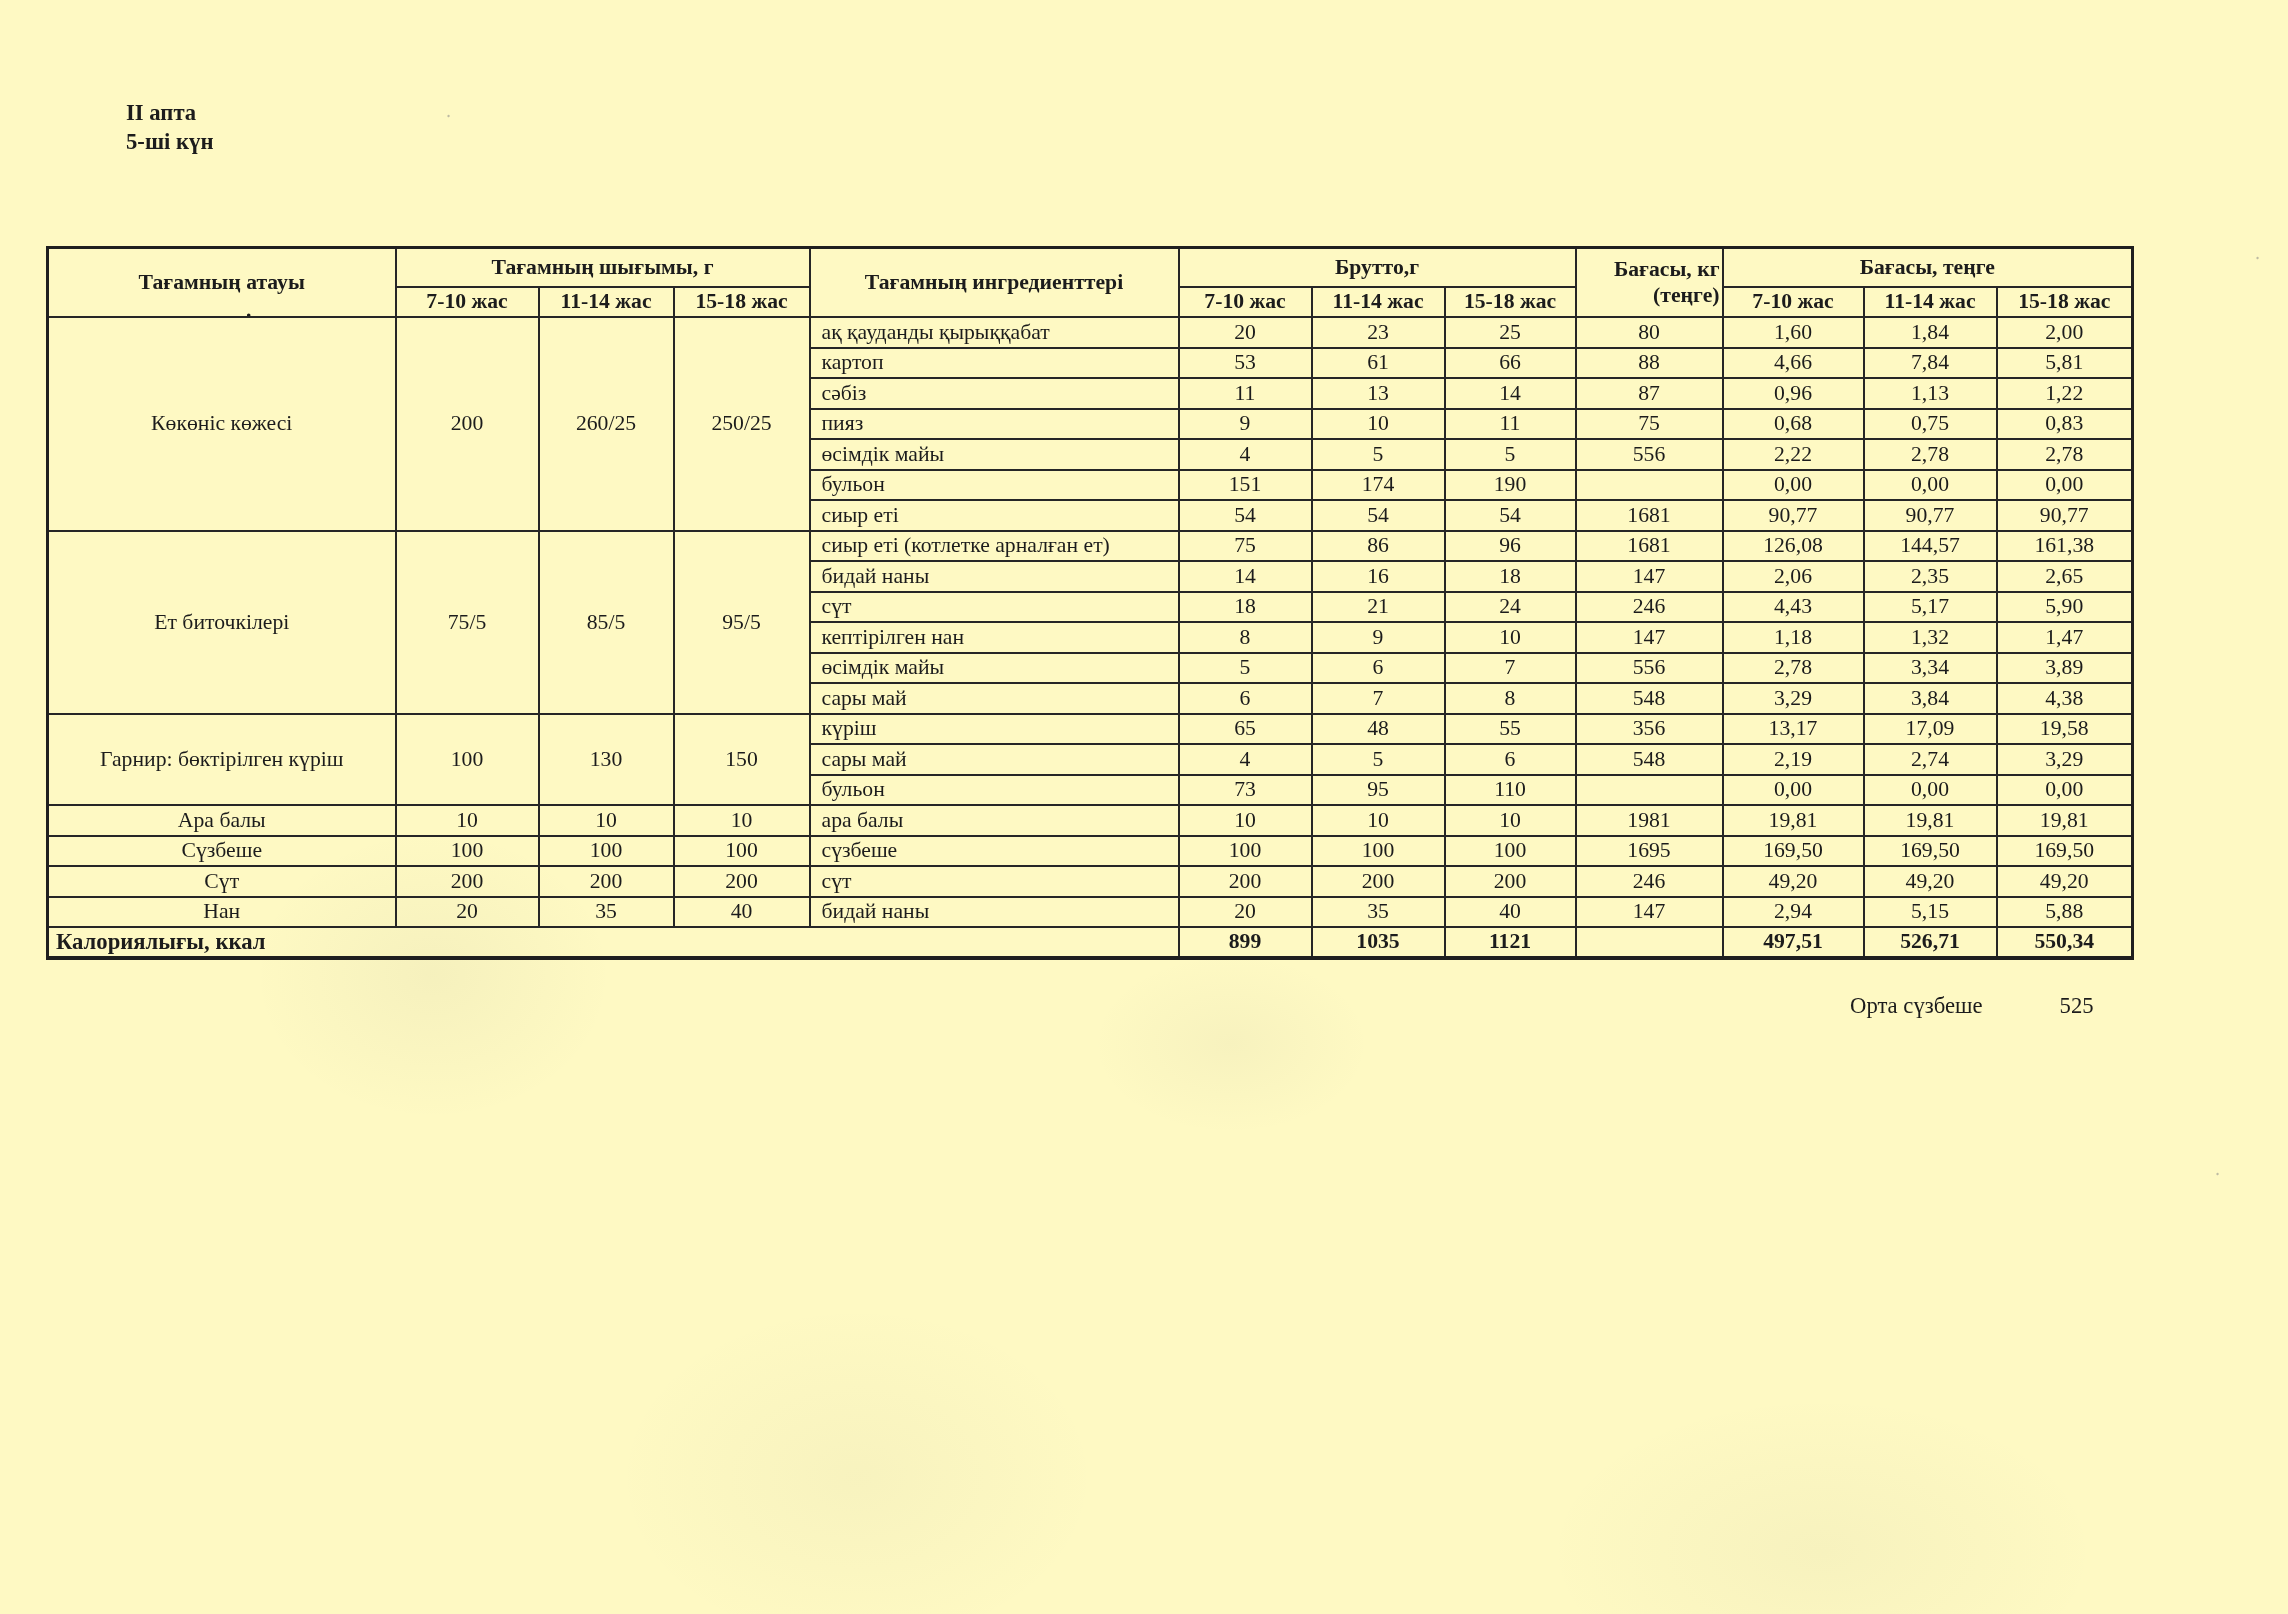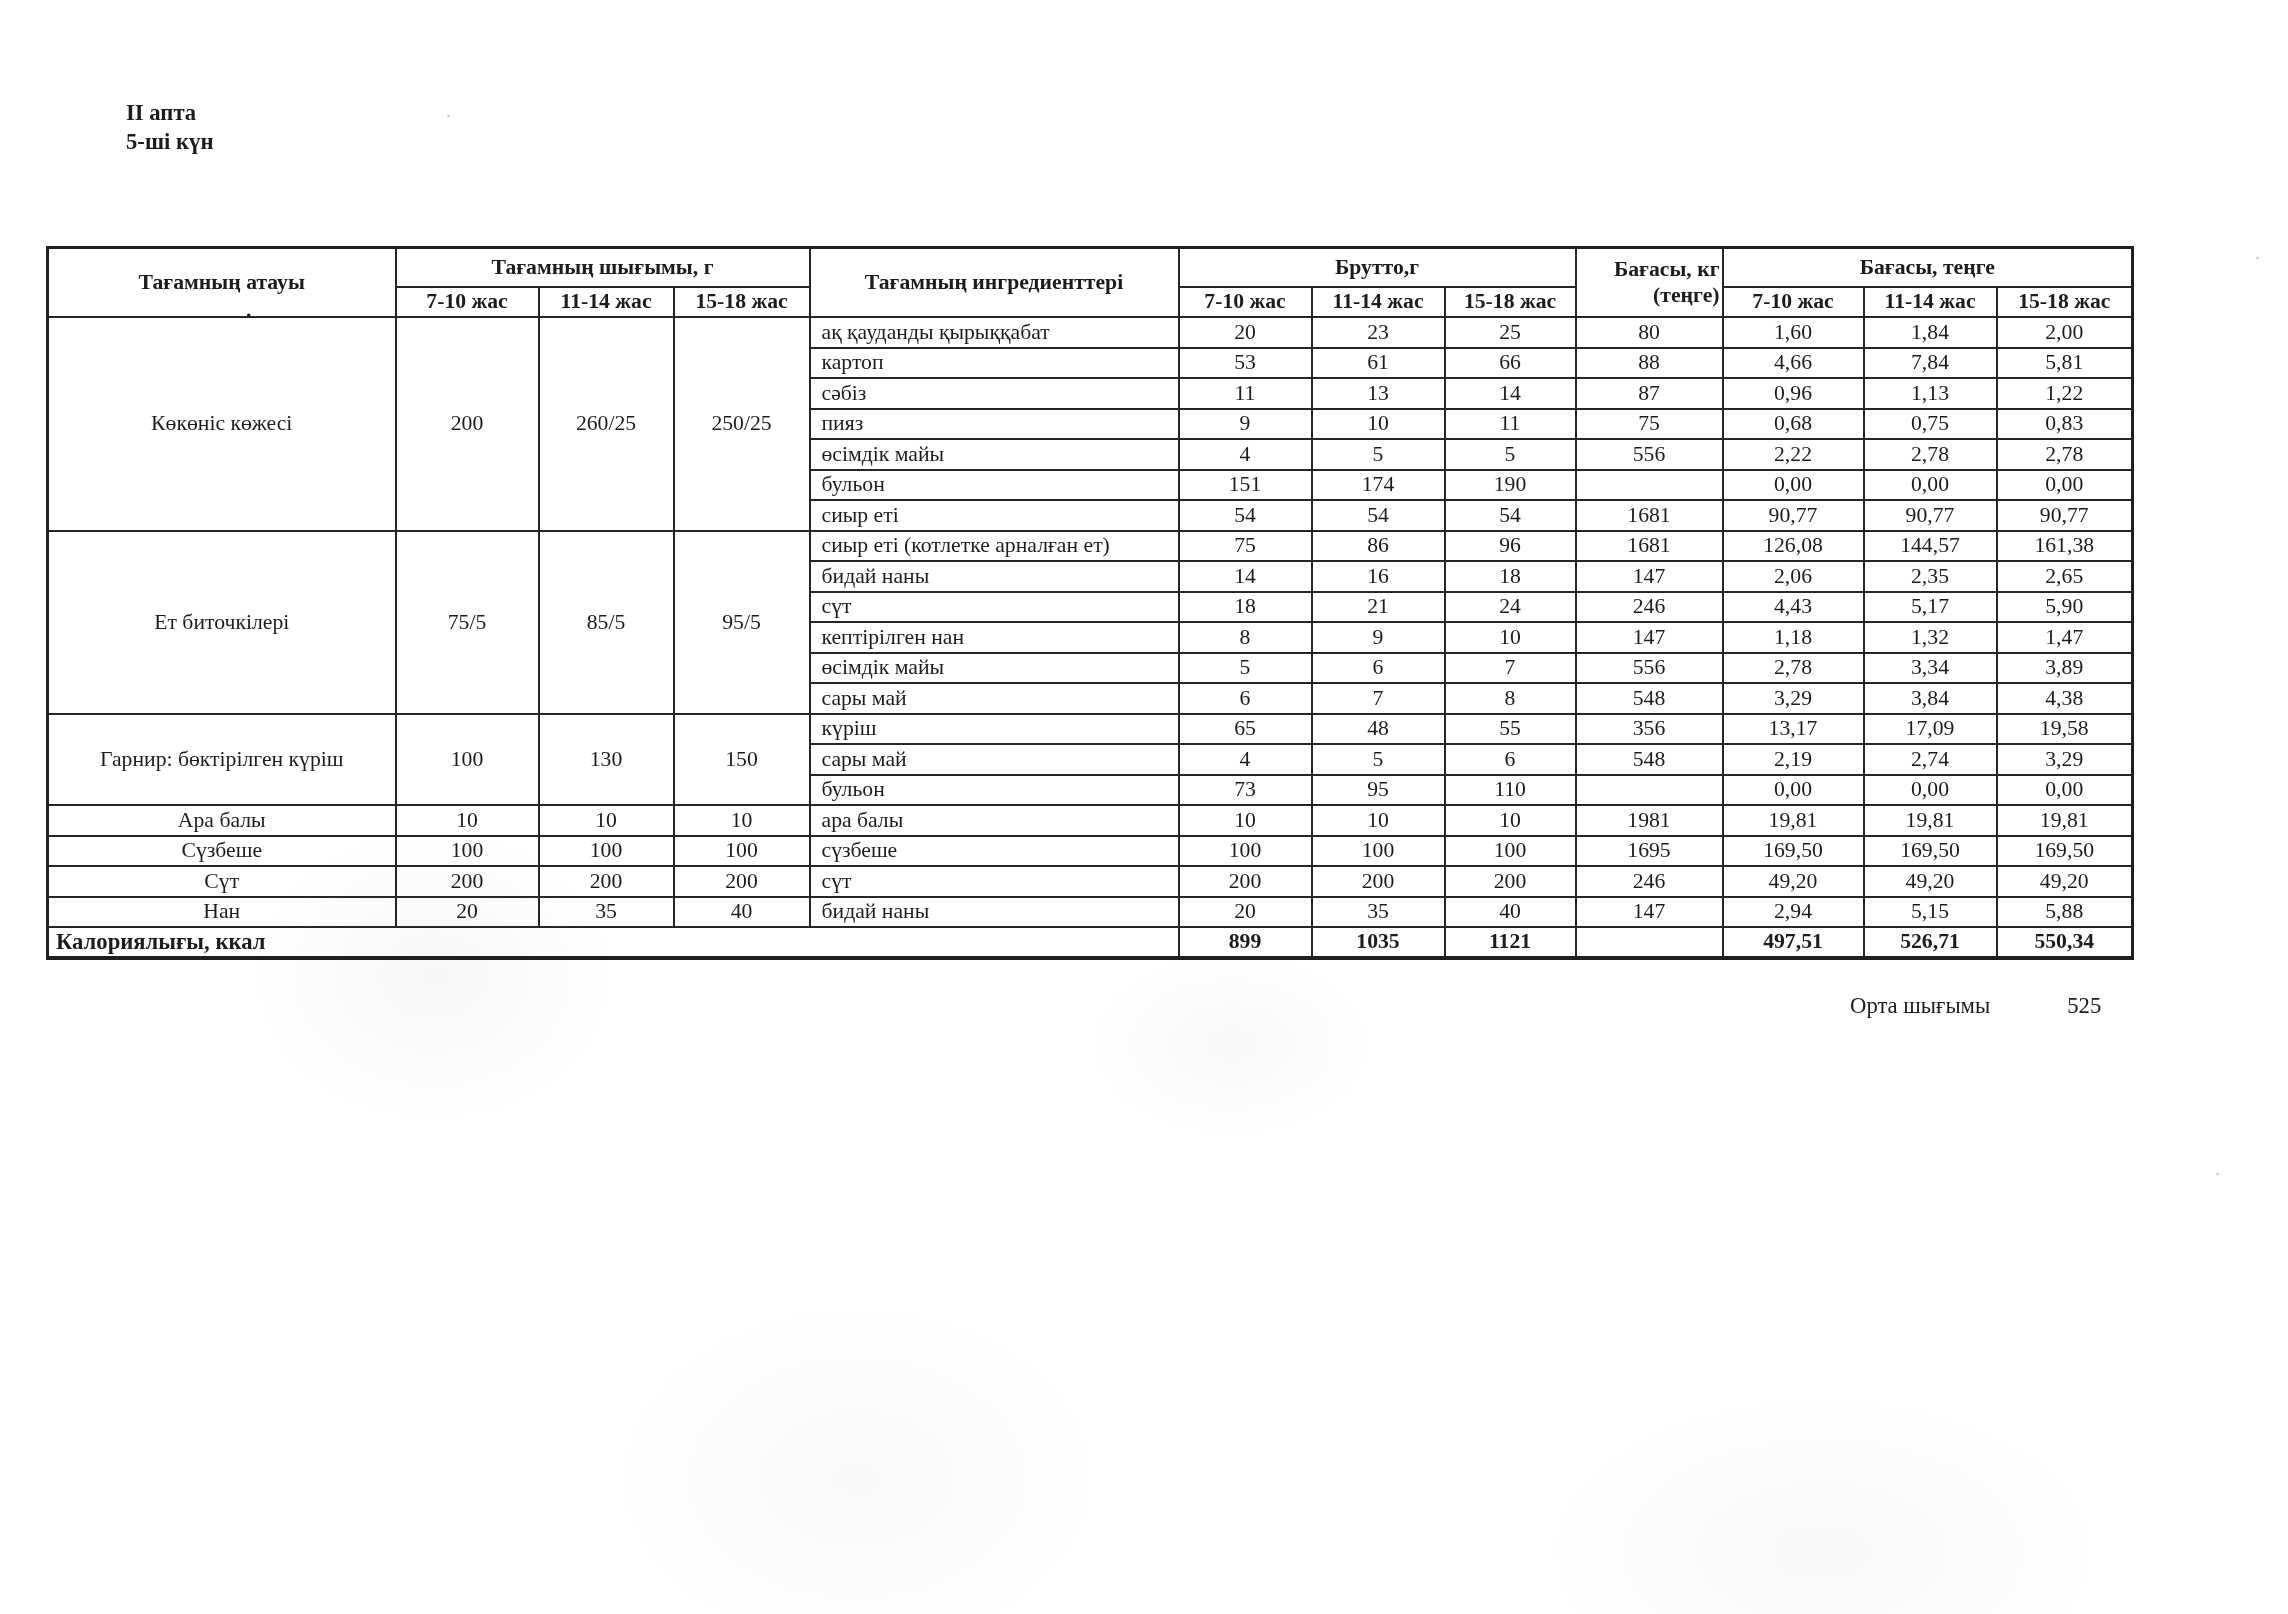--- a/index.html
+++ b/index.html
@@ -1,20 +1,20 @@
 <!DOCTYPE html>
 <html><head>
 <meta charset="utf-8">
 <style>
   html,body { margin:0; padding:0; background:#e8e8e6; }
   .page {
     position:relative;
     width:2288px; height:1615px;
     margin:0 auto;
-    background:#ffffff;
+    background:#fef9c3;
     overflow:hidden;
     font-family:"Liberation Serif","DejaVu Serif",serif;
     color:#1c1c1c;
   }
   
   .page::before {
     content:"";
     position:absolute; inset:0;
     background:
       radial-gradient(closest-side, rgba(90,85,80,.05), rgba(0,0,0,0) 70%) 177px 768px / 512px 414px no-repeat,
@@ -355,21 +355,21 @@
           <td class="num total-num">1121</td>
           <td class="num"></td>
           <td class="num total-num">497,51</td>
           <td class="num total-num">526,71</td>
           <td class="num total-num">550,34</td>
         </tr>
       </tbody>
   </table>
 
   <div class="footer-note">
-    <span>Орта шығымы</span>
+    <span>Орта сүзбеше</span>
     <span>525</span>
   </div>
 
   <div class="artifact" style="left:2254px; top:248px;">⋅</div>
   <div class="artifact" style="left:445px; top:106px;">⋅</div>
   <div class="artifact" style="left:2214px; top:1164px;">⋅</div>
 
 </div>
 
 

